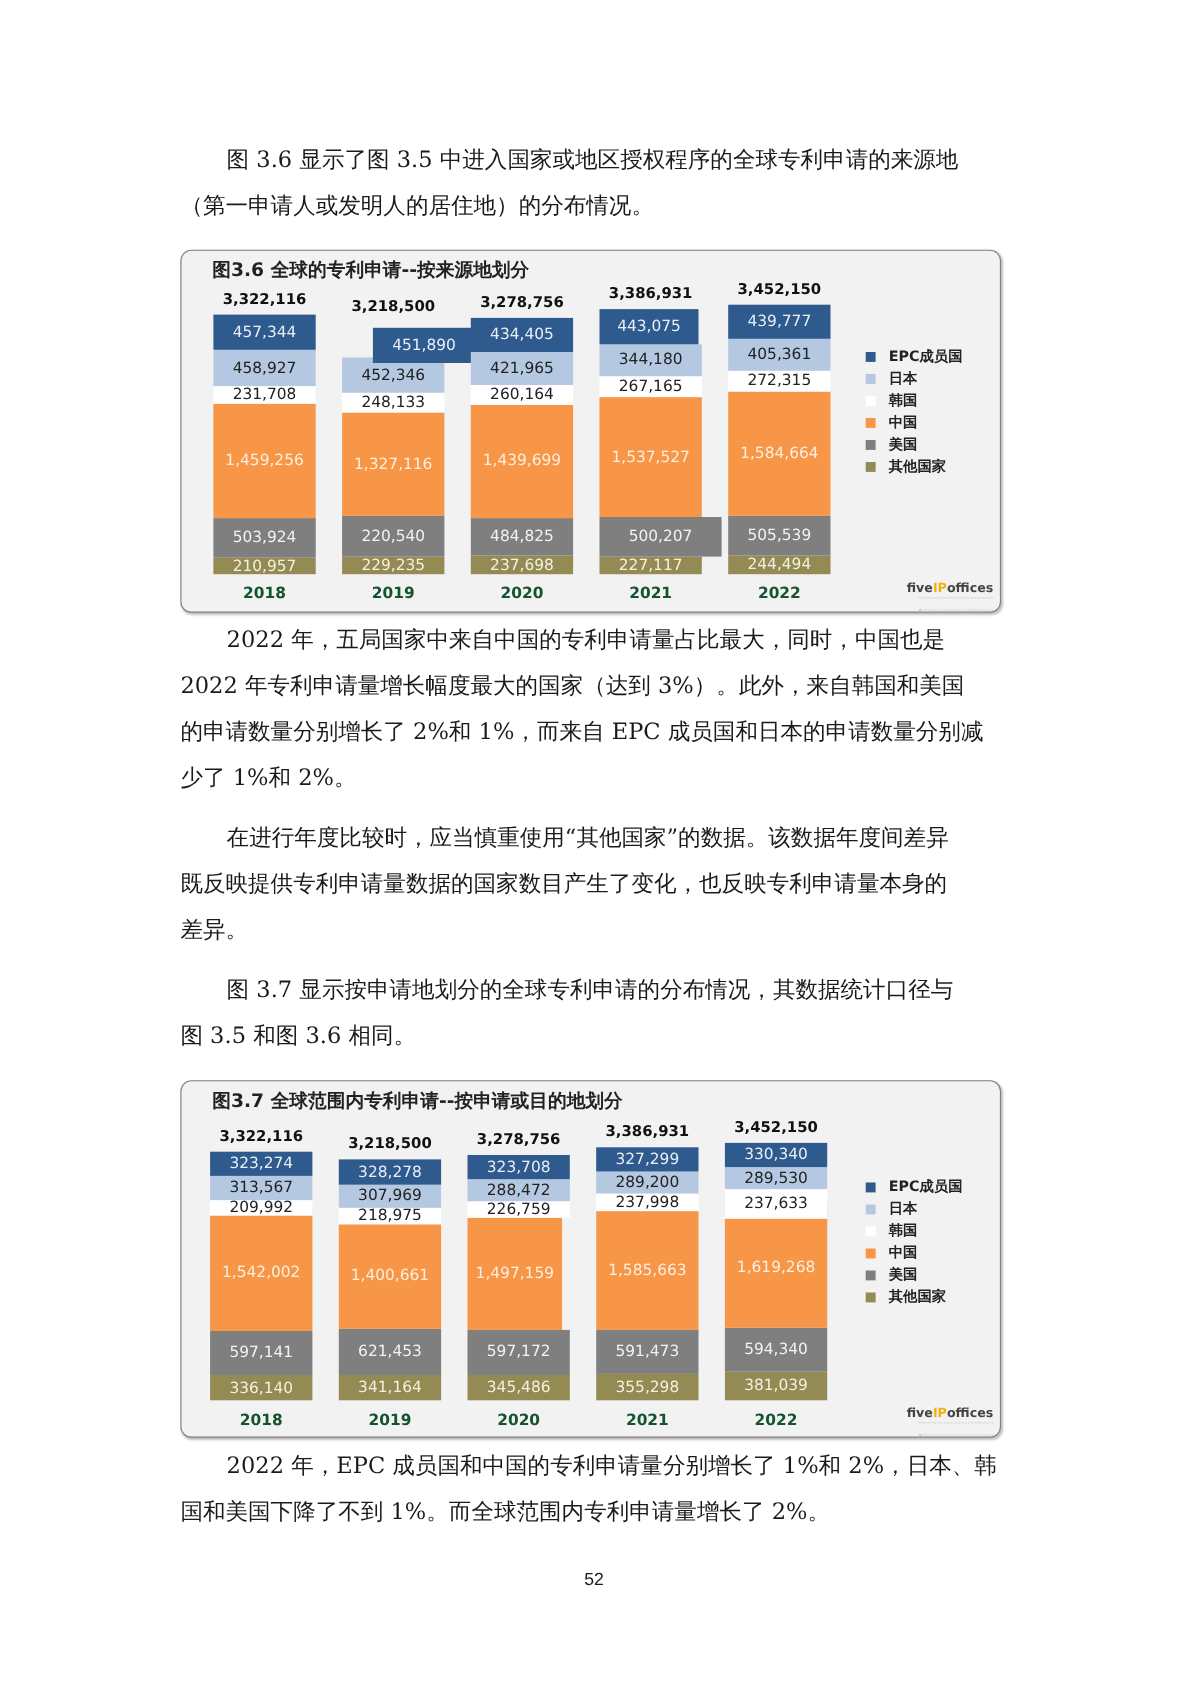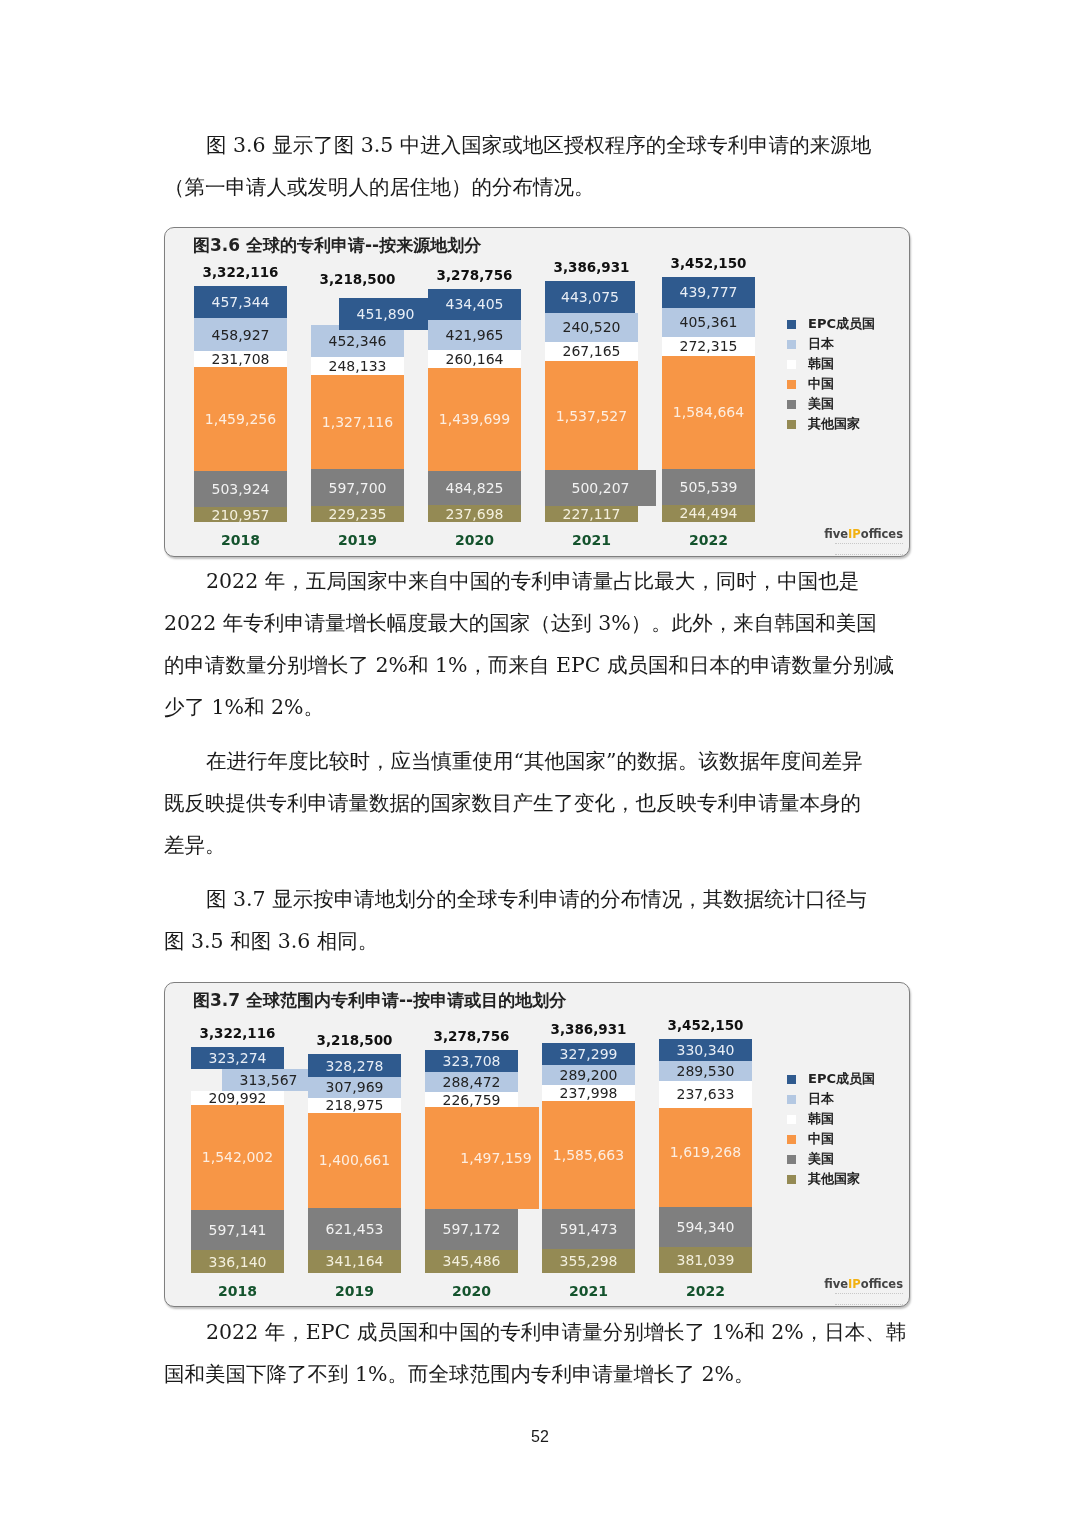--- a/index.html
+++ b/index.html
@@ -39,40 +39,40 @@
   <div class="bars">
       <div class="seg ot" style="position: absolute; left: 29px; width: 93px; top: 279.001px; height: 14.999px;">210,957</div>
       <div class="seg us" style="position: absolute; left: 29px; width: 93px; top: 243.172px; height: 35.829px;">503,924</div>
       <div class="seg cn" style="position: absolute; left: 29px; width: 93px; top: 139.419px; height: 103.753px;">1,459,256</div>
       <div class="seg kr" style="position: absolute; left: 29px; width: 93px; top: 122.944px; height: 16.4744px;">231,708</div>
       <div class="seg jp" style="position: absolute; left: 29px; width: 93px; top: 90.3147px; height: 32.6297px;">458,927</div>
       <div class="seg epc" style="position: absolute; left: 29px; width: 93px; top: 57.7976px; height: 32.5172px;">457,344</div>
       <div class="total" style="left: 29px; top: 35.7976px;">3,322,116</div>
       <div class="year" style="left: 29px; top: 304px;">2018</div>
       <div class="seg ot" style="position: absolute; left: 146px; width: 93px; top: 277.701px; height: 16.2986px;">229,235</div>
-      <div class="seg us" style="position: absolute; left: 146px; width: 93px; top: 241.456px; height: 36.2454px;">597,700</div>
+      <div class="seg us" style="position: absolute; left: 146px; width: 93px; top: 241.456px; height: 36.2454px;">220,540</div>
       <div class="seg cn" style="position: absolute; left: 146px; width: 93px; top: 147.098px; height: 94.3579px;">1,327,116</div>
       <div class="seg kr" style="position: absolute; left: 146px; width: 93px; top: 129.456px; height: 17.6423px;">248,133</div>
       <div class="seg jp" style="position: absolute; left: 146px; width: 93px; top: 97.294px; height: 32.1618px;">452,346</div>
       <div class="seg epc" style="position: absolute; left: 146px; width: 93px; top: 70px; height: 32.1294px; margin-left: 28px;">451,890</div>
       <div class="total" style="left: 146px; top: 43.1647px;">3,218,500</div>
       <div class="year" style="left: 146px; top: 304px;">2019</div>
       <div class="seg ot" style="position: absolute; left: 263px; width: 93px; top: 277.1px; height: 16.9003px;">237,698</div>
       <div class="seg us" style="position: absolute; left: 263px; width: 93px; top: 242.629px; height: 34.4711px;">484,825</div>
       <div class="seg cn" style="position: absolute; left: 263px; width: 93px; top: 140.266px; height: 102.363px;">1,439,699</div>
       <div class="seg kr" style="position: absolute; left: 263px; width: 93px; top: 121.768px; height: 18.4977px;">260,164</div>
       <div class="seg jp" style="position: absolute; left: 263px; width: 93px; top: 91.7666px; height: 30.0017px;">421,965</div>
       <div class="seg epc" style="position: absolute; left: 263px; width: 93px; top: 60.8804px; height: 30.8862px;">434,405</div>
       <div class="total" style="left: 263px; top: 38.8804px;">3,278,756</div>
       <div class="year" style="left: 263px; top: 304px;">2020</div>
       <div class="seg ot" style="position: absolute; left: 380px; width: 93px; top: 277.852px; height: 16.148px;">227,117</div>
       <div class="seg us" style="position: absolute; left: 380px; width: 111px; top: 242.287px; height: 35.5647px;">500,207</div>
       <div class="seg cn" style="position: absolute; left: 380px; width: 93px; top: 132.969px; height: 109.318px;">1,537,527</div>
       <div class="seg kr" style="position: absolute; left: 380px; width: 93px; top: 113.974px; height: 18.9954px;">267,165</div>
-      <div class="seg jp" style="position: absolute; left: 380px; width: 93px; top: 84.6918px; height: 29.2818px;">240,520</div>
+      <div class="seg jp" style="position: absolute; left: 380px; width: 93px; top: 84.6918px; height: 29.2818px;">344,180</div>
       <div class="seg epc" style="position: absolute; left: 380px; width: 90px; top: 53.1892px; height: 31.5026px;">443,075</div>
       <div class="total" style="left: 380px; top: 31.1892px;">3,386,931</div>
       <div class="year" style="left: 380px; top: 304px;">2021</div>
       <div class="seg ot" style="position: absolute; left: 497px; width: 93px; top: 276.616px; height: 17.3835px;">244,494</div>
       <div class="seg us" style="position: absolute; left: 497px; width: 93px; top: 241px; height: 35.9438px;">505,539</div>
       <div class="seg cn" style="position: absolute; left: 497px; width: 93px; top: 128.003px; height: 112.67px;">1,584,664</div>
       <div class="seg kr" style="position: absolute; left: 497px; width: 93px; top: 108.641px; height: 19.3616px;">272,315</div>
       <div class="seg jp" style="position: absolute; left: 497px; width: 93px; top: 79.8203px; height: 28.8212px;">405,361</div>
       <div class="seg epc" style="position: absolute; left: 497px; width: 93px; top: 48.5521px; height: 31.2681px;">439,777</div>
       <div class="total" style="left: 497px; top: 26.5521px;">3,452,150</div>
@@ -128,35 +128,35 @@
   <span class="line">图 3.5 和图 3.6 相同。</span>
 </div>
 
 <div class="chart-box" id="chart1" style="top:982px; height:323px;">
   <div class="chart-title">图3.7 全球范围内专利申请--按申请或目的地划分</div>
   <div class="bars">
       <div class="seg ot" style="position: absolute; left: 26px; width: 93px; top: 267.176px; height: 22.8239px;">336,140</div>
       <div class="seg us" style="position: absolute; left: 26px; width: 93px; top: 226.63px; height: 40.5459px;">597,141</div>
       <div class="seg cn" style="position: absolute; left: 26px; width: 93px; top: 121.928px; height: 104.702px;">1,542,002</div>
       <div class="seg kr" style="position: absolute; left: 26px; width: 93px; top: 107.67px; height: 14.2585px;">209,992</div>
-      <div class="seg jp" style="position: absolute; left: 26px; width: 93px; top: 86.3786px; height: 21.2912px; margin-left: 31px;">313,567</div>
+      <div class="seg jp" style="position: absolute; left: 26px; width: 93px; top: 86.3786px; height: 21.2912px;">313,567</div>
       <div class="seg epc" style="position: absolute; left: 26px; width: 93px; top: 64.4283px; height: 21.9503px;">323,274</div>
       <div class="total" style="left: 26px; top: 42.4283px;">3,322,116</div>
       <div class="year" style="left: 26px; top: 300px;">2018</div>
       <div class="seg ot" style="position: absolute; left: 143px; width: 93px; top: 266.835px; height: 23.165px;">341,164</div>
       <div class="seg us" style="position: absolute; left: 143px; width: 93px; top: 224.638px; height: 42.1967px;">621,453</div>
       <div class="seg cn" style="position: absolute; left: 143px; width: 93px; top: 129.533px; height: 95.1049px;">1,400,661</div>
       <div class="seg kr" style="position: absolute; left: 143px; width: 93px; top: 114.665px; height: 14.8684px;">218,975</div>
       <div class="seg jp" style="position: absolute; left: 143px; width: 93px; top: 93.7539px; height: 20.9111px;">307,969</div>
       <div class="seg epc" style="position: absolute; left: 143px; width: 93px; top: 71.4638px; height: 22.2901px;">328,278</div>
       <div class="total" style="left: 143px; top: 49.4638px;">3,218,500</div>
       <div class="year" style="left: 143px; top: 300px;">2019</div>
       <div class="seg ot" style="position: absolute; left: 260px; width: 93px; top: 266.542px; height: 23.4585px;">345,486</div>
       <div class="seg us" style="position: absolute; left: 260px; width: 93px; top: 225.994px; height: 40.548px;">597,172</div>
-      <div class="seg cn" style="position: absolute; left: 260px; width: 86px; top: 124.336px; height: 101.657px; padding-left: 28px;">1,497,159</div>
+      <div class="seg cn" style="position: absolute; left: 260px; width: 86px; top: 124.336px; height: 101.657px;">1,497,159</div>
       <div class="seg kr" style="position: absolute; left: 260px; width: 93px; top: 108.939px; height: 15.3969px;">226,759</div>
       <div class="seg jp" style="position: absolute; left: 260px; width: 93px; top: 89.3522px; height: 19.5872px;">288,472</div>
       <div class="seg epc" style="position: absolute; left: 260px; width: 93px; top: 67.3725px; height: 21.9798px;">323,708</div>
       <div class="total" style="left: 260px; top: 45.3725px;">3,278,756</div>
       <div class="year" style="left: 260px; top: 300px;">2020</div>
       <div class="seg ot" style="position: absolute; left: 377px; width: 93px; top: 265.875px; height: 24.1247px;">355,298</div>
       <div class="seg us" style="position: absolute; left: 377px; width: 93px; top: 225.714px; height: 40.161px;">591,473</div>
       <div class="seg cn" style="position: absolute; left: 377px; width: 93px; top: 118.048px; height: 107.667px;">1,585,663</div>
       <div class="seg kr" style="position: absolute; left: 377px; width: 93px; top: 101.888px; height: 16.1601px;">237,998</div>
       <div class="seg jp" style="position: absolute; left: 377px; width: 93px; top: 82.251px; height: 19.6367px;">289,200</div>

